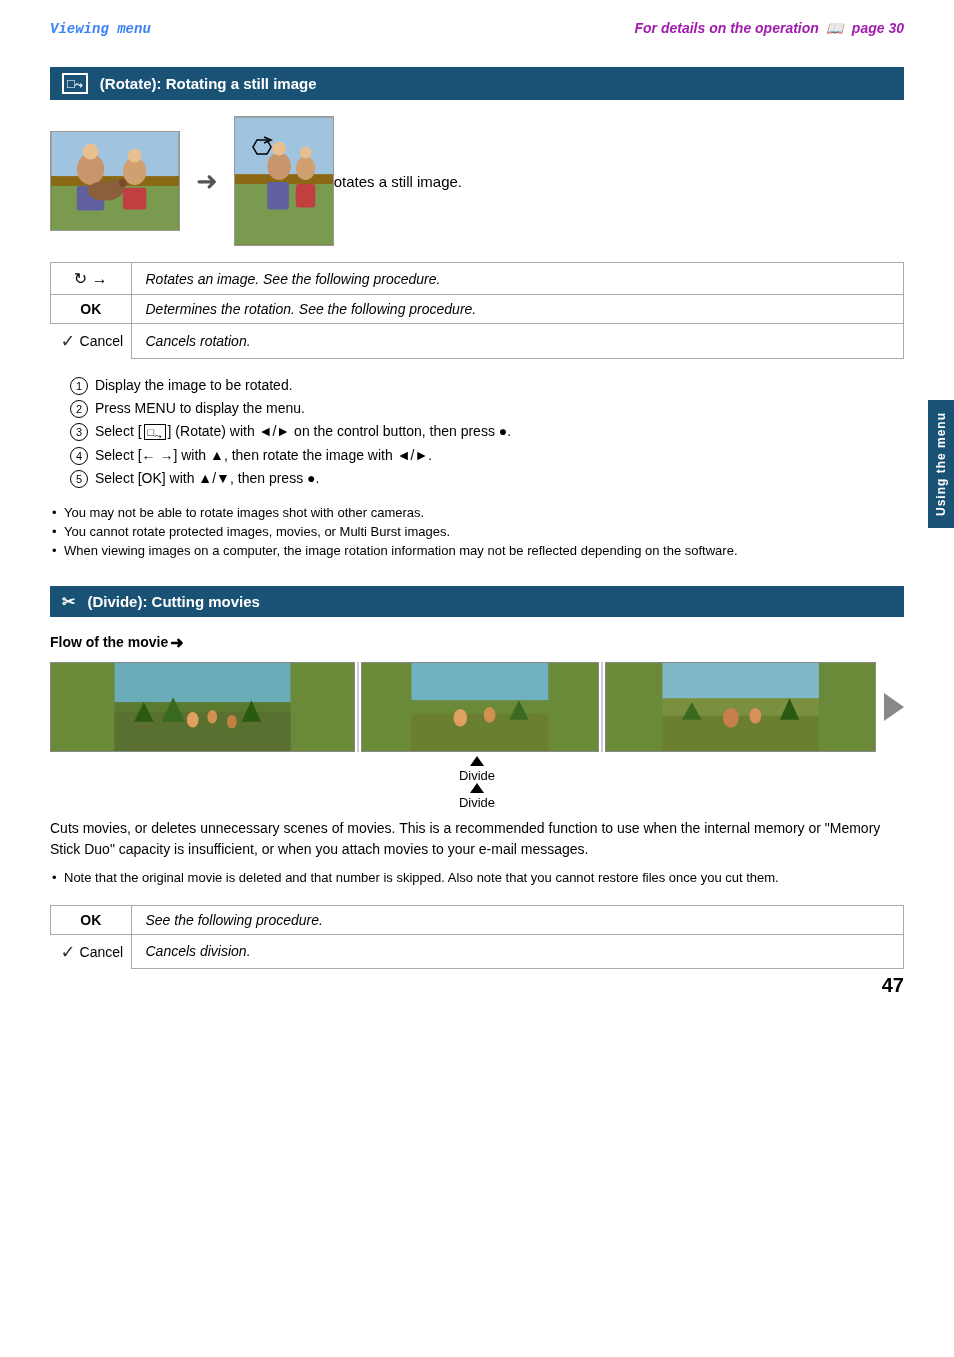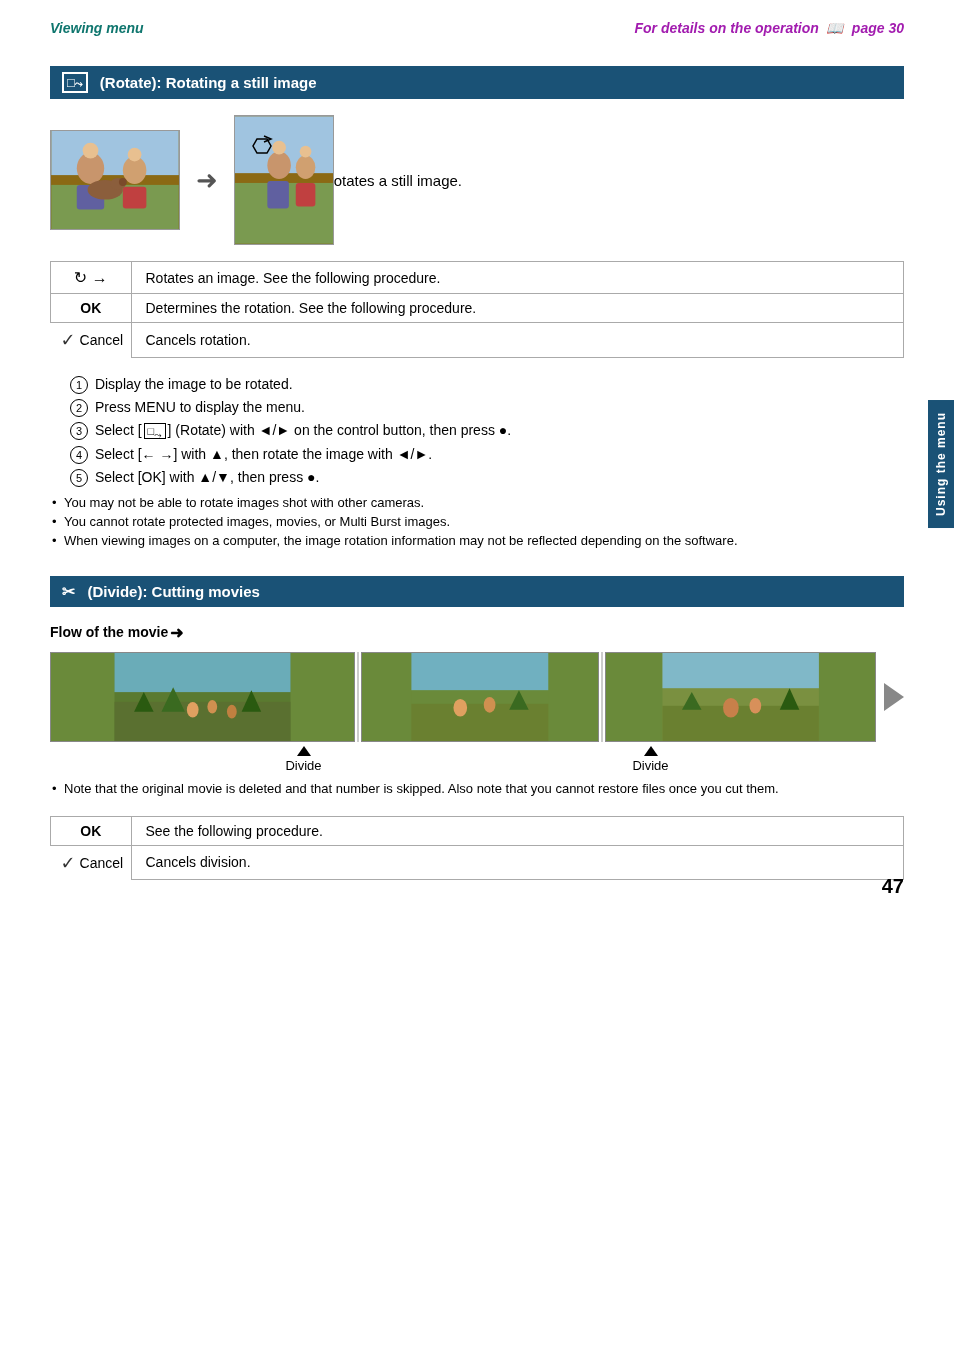--- a/index.html
+++ b/index.html
@@ -21,24 +21,25 @@
 
     
     .header {
       display: flex;
       justify-content: space-between;
       align-items: baseline;
       margin-bottom: 30px;
       border-bottom: none;
     }
     .header-left {
-      color: #0f766e;
+      color: #3b82f6;
       font-size: 14px;
       font-style: italic;
       font-weight: bold;
+      font-family: Liberation Mono, monospace;
     }
     .header-right {
       color: #a21caf;
       font-size: 14px;
       font-style: italic;
       font-weight: bold;
     }
 
     
     .section-header {
@@ -99,26 +100,27 @@
       vertical-align: middle;
       font-size: 14px;
     }
     .info-table td:first-child {
       width: 80px;
       text-align: center;
       border-right: 1px solid #aaa;
     }
     .info-table td:last-child {
       padding-left: 14px;
+      font-style: italic;
     }
 
     
     .steps-list {
       list-style: none;
-      margin-bottom: 8px;
+      margin-bottom: 17px;
     }
     .steps-list li {
       margin-bottom: 5px;
       font-size: 14px;
       padding-left: 20px;
       position: relative;
     }
 
     
     .notes-list {
@@ -168,20 +170,21 @@
       border: 1px solid #888;
       position: relative;
       overflow: hidden;
     }
 
     .divide-markers {
       display: flex;
       justify-content: space-around;
       padding: 0 80px;
       margin-bottom: 4px;
+      flex-direction: column;
     }
     .divide-marker {
       display: flex;
       flex-direction: column;
       align-items: center;
       font-size: 13px;
     }
     .divide-arrow-up {
       width: 0;
       height: 0;
@@ -194,21 +197,21 @@
     
     .description-para {
       font-size: 14px;
       margin-bottom: 10px;
       line-height: 1.5;
     }
 
     
     .page-number {
       position: absolute;
-      bottom: 40px;
+      bottom: 30px;
       right: 50px;
       font-size: 20px;
       font-weight: bold;
     }
 
     
     .side-tab {
       position: absolute;
       right: 0;
       top: 400px;
@@ -437,20 +440,23 @@
           <div class="divide-arrow-up"></div>
           <span>Divide</span>
         </div>
         <div class="divide-marker">
           <div class="divide-arrow-up"></div>
           <span>Divide</span>
         </div>
       </div>
     </div>
 
+    <p class="description-para">
+      Cuts movies, or deletes unnecessary scenes of movies. This is a recommended function to use when the internal memory or "Memory Stick Duo" capacity is insufficient, or when you attach movies to your e-mail messages.
+    </p>
 
     <ul class="notes-list">
       <li>Note that the original movie is deleted and that number is skipped. Also note that you cannot restore files once you cut them.</li>
     </ul>
 
     <table class="info-table">
       <tbody>
         <tr>
           <td style="font-weight:bold;">OK</td>
           <td>See the following procedure.</td>

